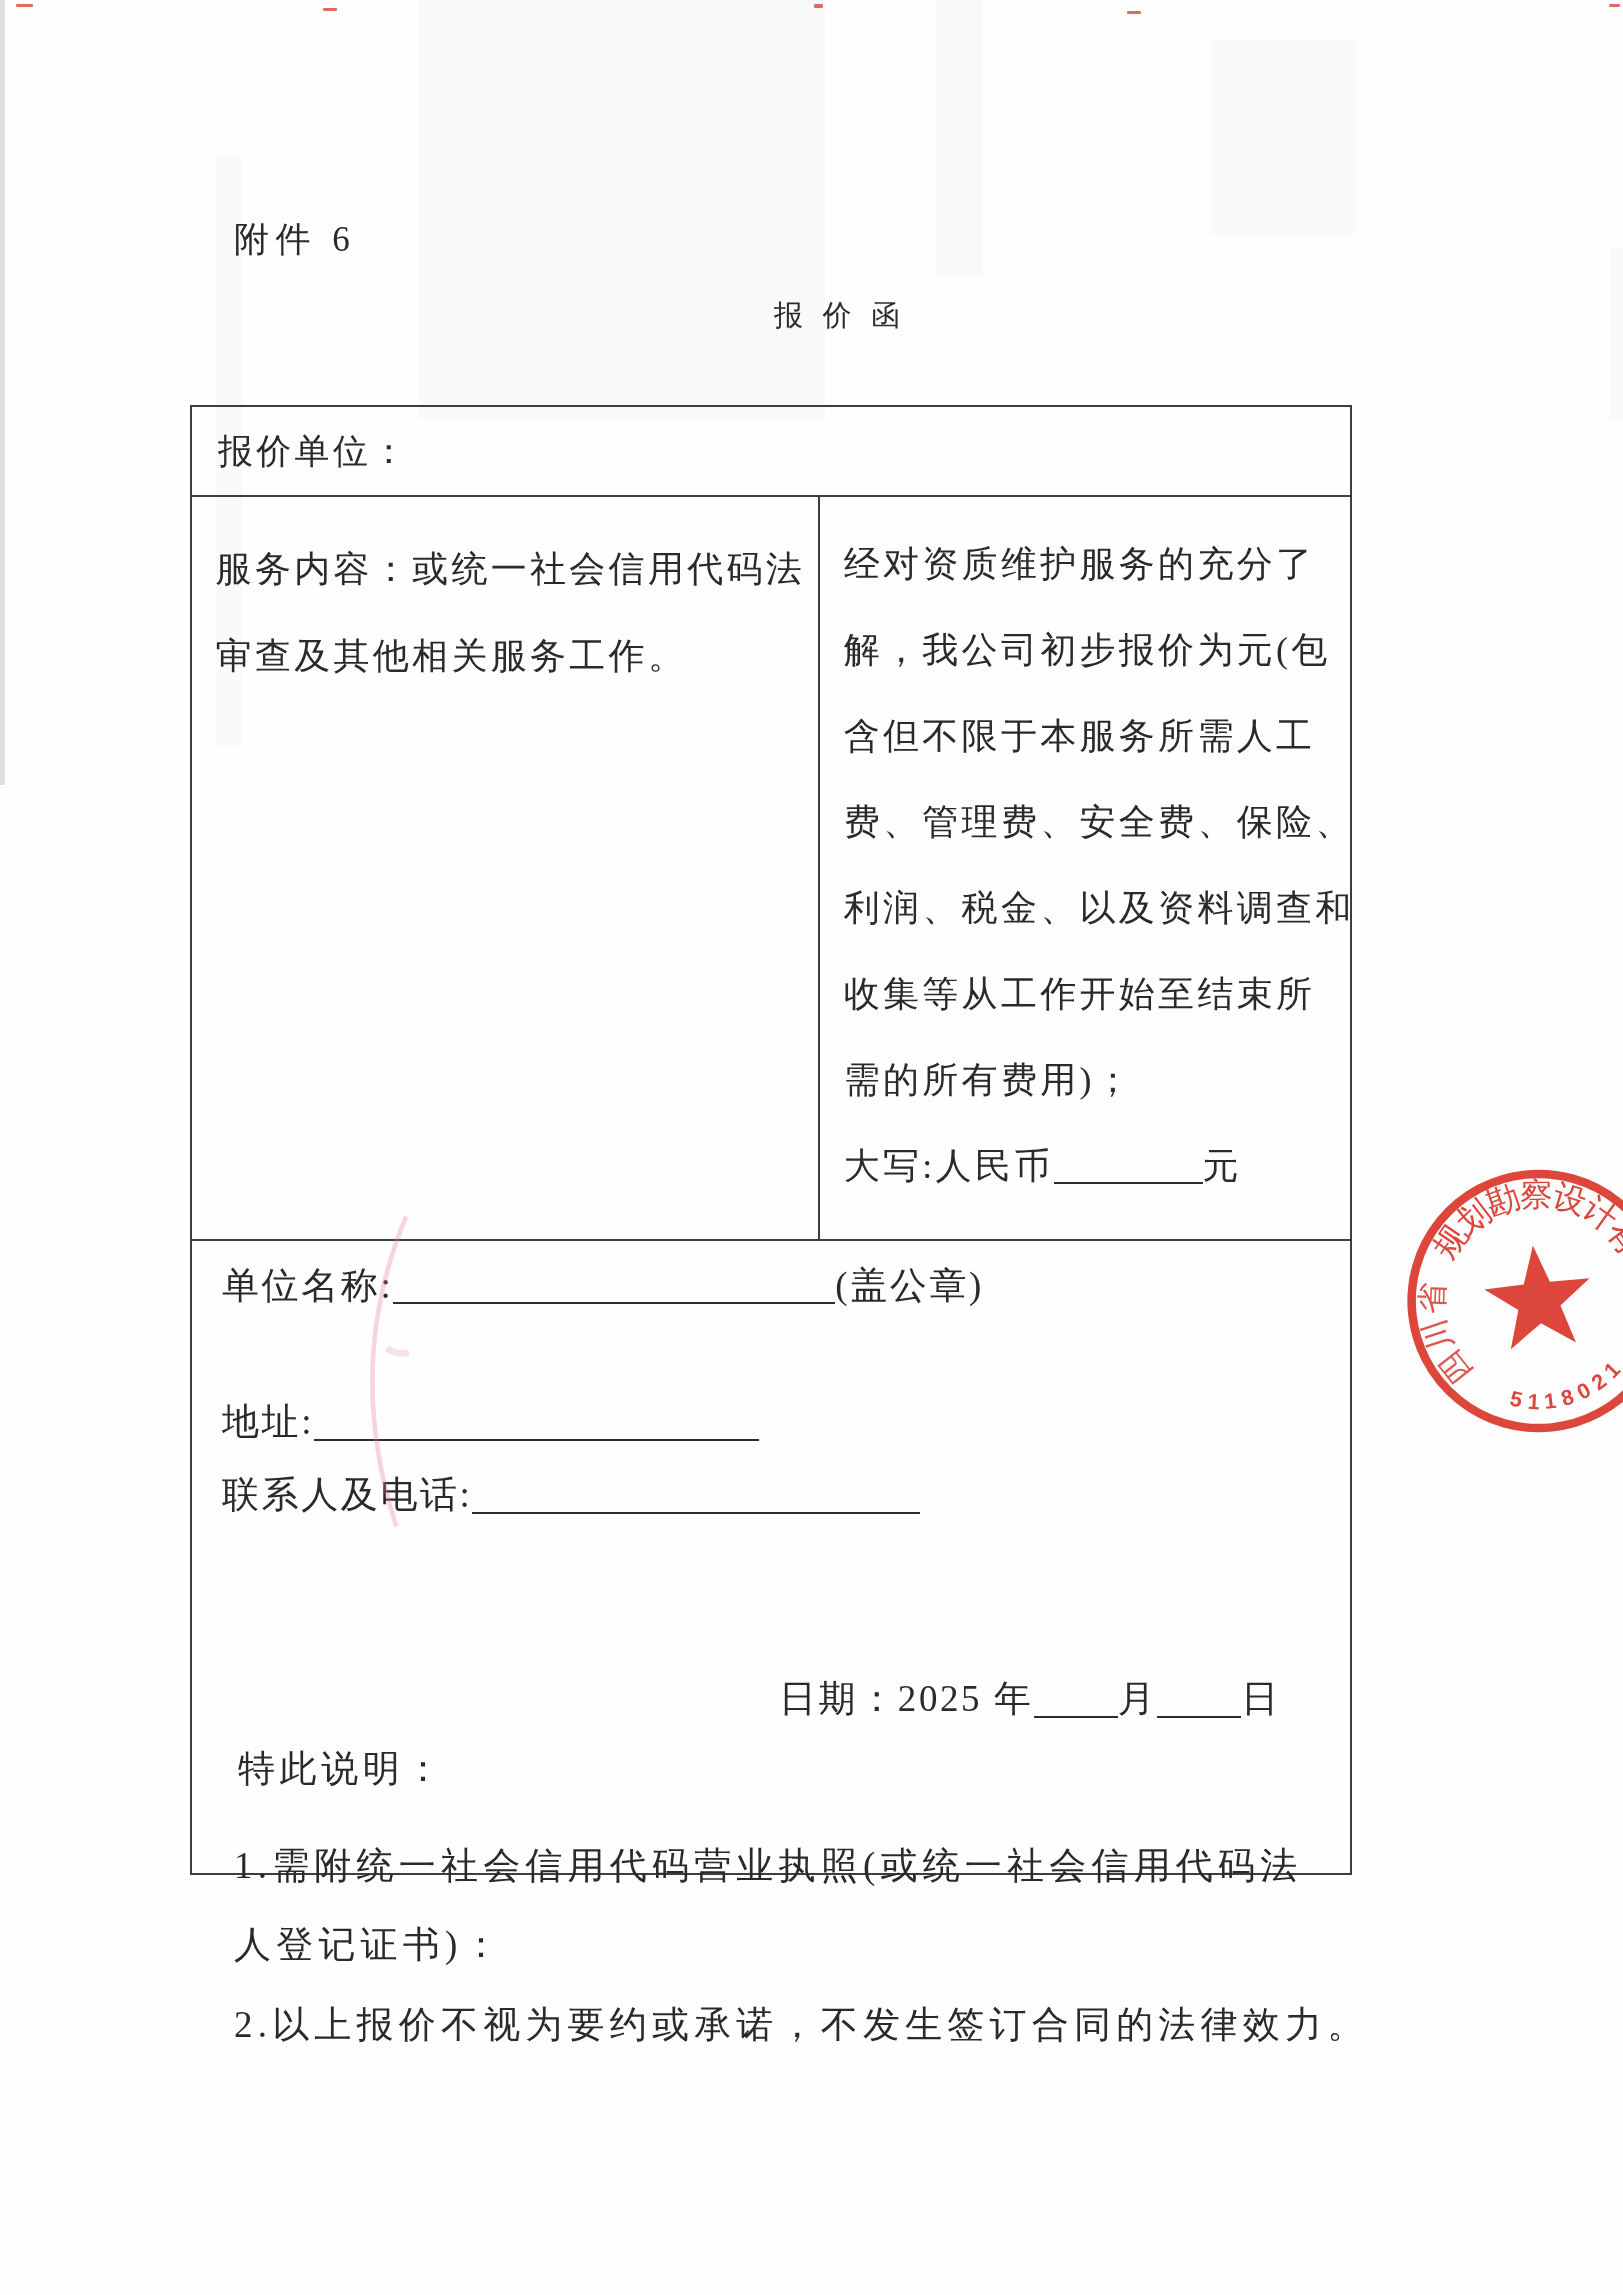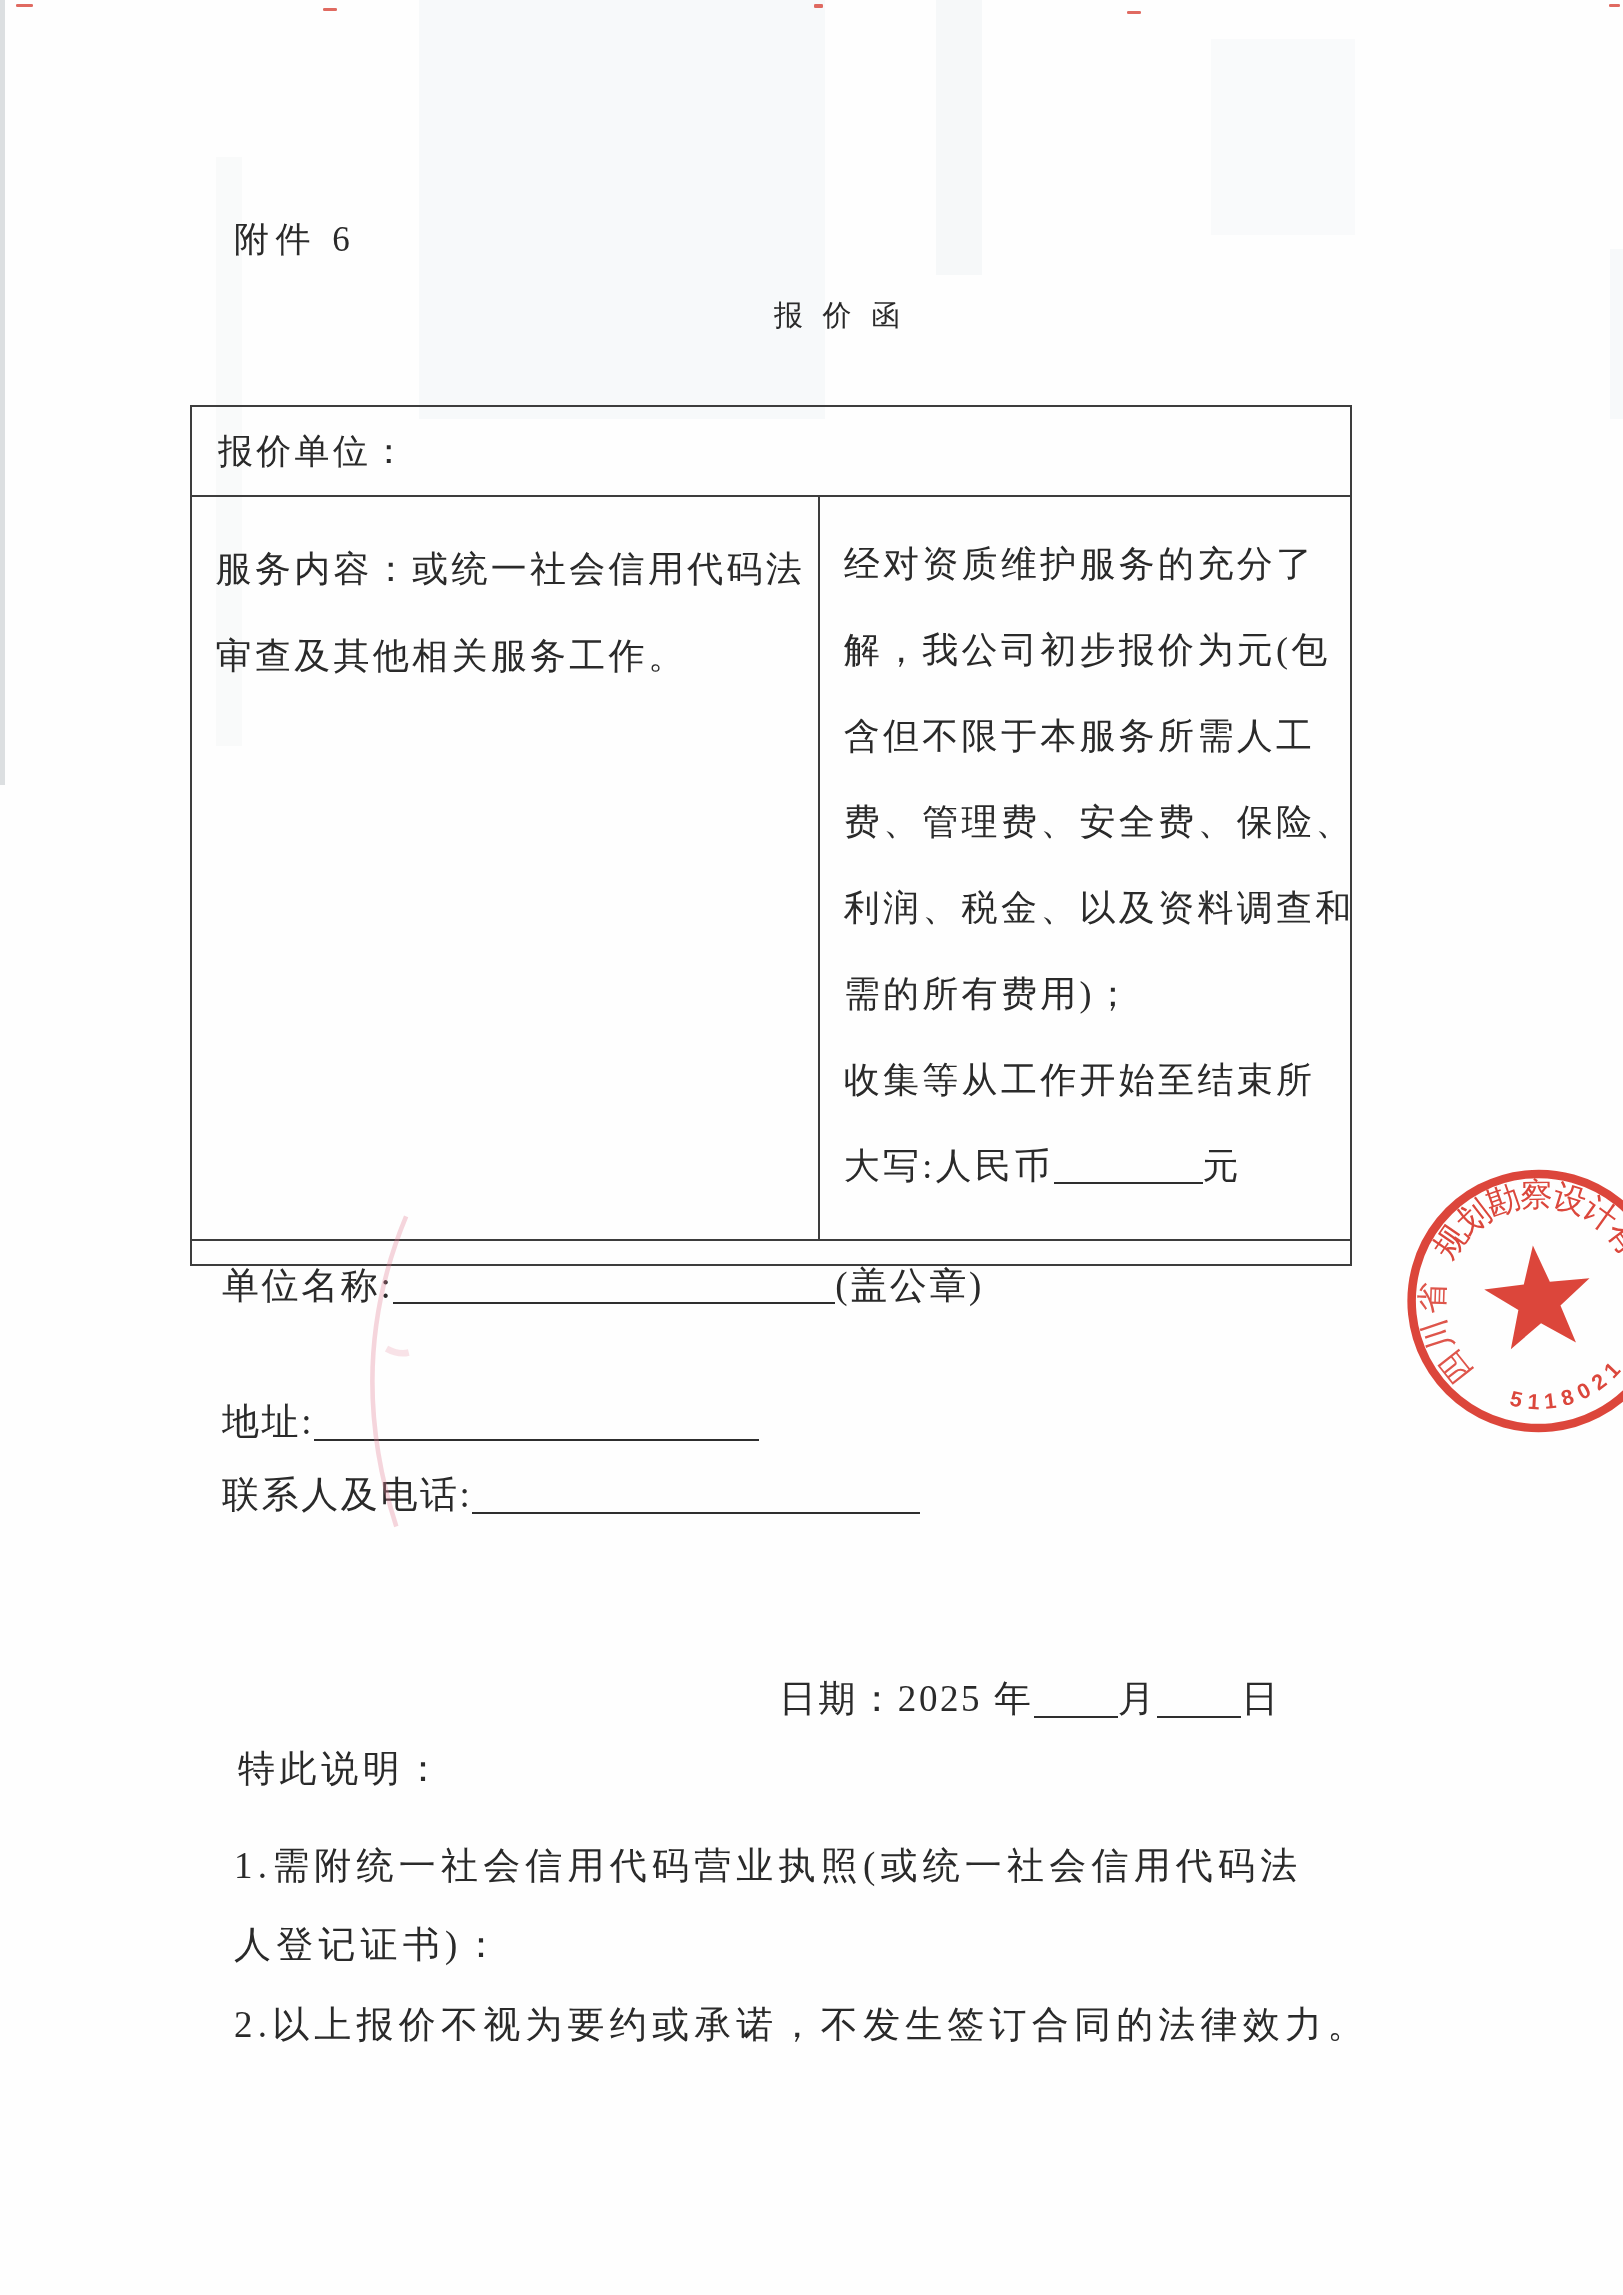--- a/index.html
+++ b/index.html
@@ -26,21 +26,21 @@
     position:absolute;left:234px;top:216px;
     font-size:35px;letter-spacing:6.5px;
   }
   .title{
     position:absolute;left:774px;top:296px;
     font-size:29px;letter-spacing:19.6px;
   }
 
   .qtable{
     position:absolute;left:190px;top:405px;
-    width:1162px;height:861px;
+    width:1162px;height:1470px;
     border:2.6px solid #3d3d3d;
     box-sizing:border-box;
   }
   .row1{
     height:90px;border-bottom:2.6px solid #3d3d3d;box-sizing:border-box;
     display:flex;align-items:center;padding-left:26px;
     font-size:35px;letter-spacing:3.3px;
   }
   .row2{
     height:744px;border-bottom:2.6px solid #3d3d3d;box-sizing:border-box;
@@ -131,22 +131,22 @@
       <div class="cell-left">
         <div class="tline">服务内容：或统一社会信用代码法</div>
         <div class="tline">审查及其他相关服务工作。</div>
       </div>
       <div class="cell-right">
         <div class="tline">经对资质维护服务的充分了</div>
         <div class="tline">解，我公司初步报价为元(包</div>
         <div class="tline">含但不限于本服务所需人工</div>
         <div class="tline">费、管理费、安全费、保险、</div>
         <div class="tline">利润、税金、以及资料调查和</div>
+        <div class="tline">收集等从工作开始至结束所</div>
         <div class="tline">需的所有费用)；</div>
-        <div class="tline">收集等从工作开始至结束所</div>
         <div class="tline">
           <span>大写:人民币</span><span class="blank blank-amount"></span><span>元</span>
         </div>
       </div>
     </div>
 
     <div class="row3">
       <div class="sig-line sig1">
         <span>单位名称:</span><span class="blank blank-company"></span><span>(盖公章)</span>
       </div>

